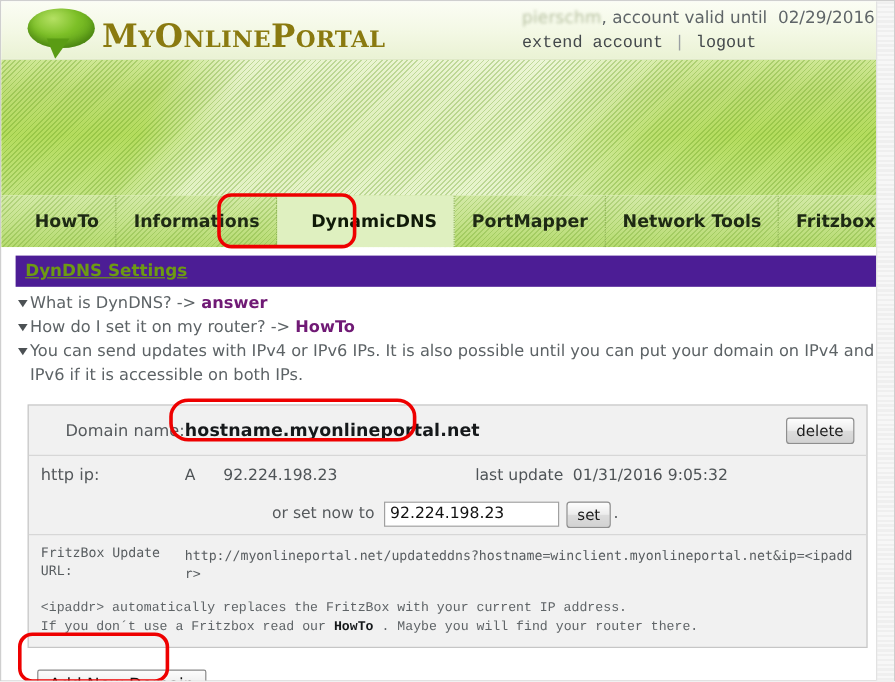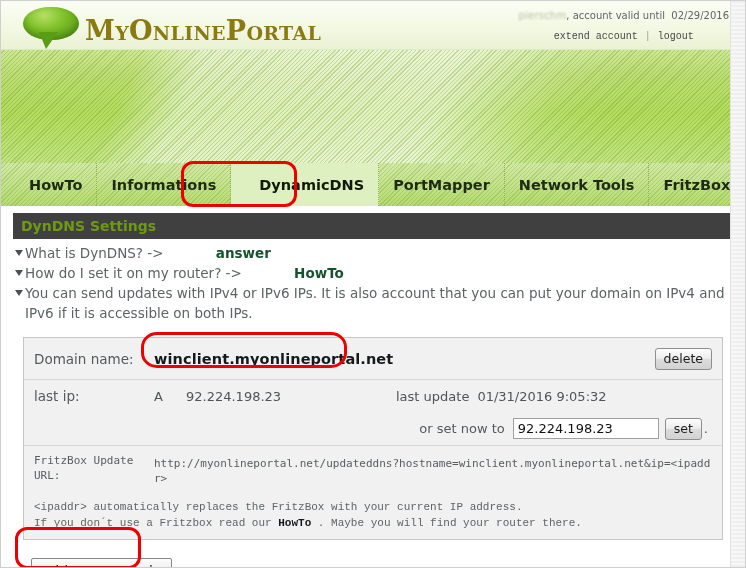--- a/index.html
+++ b/index.html
@@ -81,22 +81,22 @@
     font-variant: small-caps;
     font-size: 27px;
     letter-spacing: 0.3px;
     color: #8a7a10;
     white-space: nowrap;
   }
   .account-lines {
     position: absolute;
     right: 16px;
     top: 5px;
-    text-align: center;
-    font-size: 10px;
+    text-align: left;
+    font-size: 14px;
     color: #5f6568;
     line-height: 19px;
   }
   .account-user {
     color: #b9c3a4;
     filter: blur(1.3px);
     letter-spacing: 0.2px;
   }
   .account-line2 { margin-top: 2px; font-family: Liberation Mono, monospace; }
   .account-link {
@@ -180,24 +180,25 @@
 
   
   .content {
     position: relative;
     padding: 0 12px 0 12px;
     box-sizing: border-box;
   }
   .section-head {
     margin: 6px 0 0 0;
     padding: 5px 8px 5px 8px;
-    background: #404040;
+    background: #4c1d95;
     color: #6d9a13;
     font-weight: bold;
     font-size: 14px;
+    text-decoration: underline;
   }
   .info-list {
     margin: 4px 0 0 0;
     padding: 0;
     list-style: none;
   }
   .info-li {
     position: relative;
     padding-left: 12px;
     font-size: 13.5px;
@@ -206,40 +207,40 @@
   }
   .info-li .bullet {
     position: absolute;
     left: 2px;
     top: 7px;
     width: 0; height: 0;
     border-left: 4px solid transparent;
     border-right: 4px solid transparent;
     border-top: 6px solid #4c5154;
   }
-  .info-li b { color: #14532d; font-weight: bold; margin-left: 48px; }
+  .info-li b { color: #701a75; font-weight: bold; }
 
   
   .domain-box {
     margin: 14px 10px 0 10px;
     border: 1px solid #c6c6c6;
     background: #f1f1f1;
     box-sizing: border-box;
   }
   .row {
     display: flex;
     align-items: center;
     padding: 8px 10px;
     box-sizing: border-box;
   }
   .row-sep { border-bottom: 1px solid #d7d7d7; }
   .lbl { color: #55595c; font-size: 13.5px; }
 
   .row-domain { height: 42px; position: relative; }
-  .domain-label { width: 120px; }
+  .domain-label { width: 120px; text-align: right; }
   .domain-value {
     font-weight: bold;
     font-size: 14.5px;
     color: #16191b;
     letter-spacing: 0.1px;
   }
   .btn {
     font-family: "DejaVu Sans", "Liberation Sans", sans-serif;
     font-size: 12.5px;
     color: #1b1b1b;
@@ -254,21 +255,21 @@
 
   .row-ip { height: 32px; }
   .ip-label { width: 120px; }
   .ip-type { width: 32px; color: #4f5457; }
   .ip-value { color: #4f5457; width: 210px; }
   .lu-label { color: #4f5457; padding-right: 8px; }
   .lu-value { color: #4f5457; }
 
   .row-set {
     height: 34px;
-    justify-content: flex-end;
+    justify-content: center;
     padding-right: 14px;
   }
   .set-label { color: #55595c; padding-right: 8px; }
   .ip-input {
     font-family: "DejaVu Sans", "Liberation Sans", sans-serif;
     font-size: 13px;
     color: #111;
     width: 146px;
     padding: 2px 4px;
     border: 1px solid #a0a0a0;
@@ -384,52 +385,52 @@
     <div class="tab active">
         <span>DynamicDNS</span>
       </div>
     <div class="tab">
         <span>PortMapper</span>
       </div>
     <div class="tab">
         <span>Network Tools</span>
       </div>
     <div class="tab">
-        <span>FritzBox</span>
+        <span>Fritzbox</span>
       </div>
   </div>
 
   <div class="content">
 
     <div class="section-head">DynDNS Settings</div>
 
     <ul class="info-list">
       <li class="info-li">
         <span class="bullet"></span><span>What is DynDNS? -&gt; </span><b>answer</b>
       </li>
       <li class="info-li">
         <span class="bullet"></span><span>How do I set it on my router? -&gt; </span><b>HowTo</b>
       </li>
       <li class="info-li">
-        <span class="bullet"></span><span>You can send updates with IPv4 or IPv6 IPs. It is also account that you can put your domain on IPv4 and IPv6 if it is accessible on both IPs.</span>
+        <span class="bullet"></span><span>You can send updates with IPv4 or IPv6 IPs. It is also possible until you can put your domain on IPv4 and IPv6 if it is accessible on both IPs.</span>
       </li>
     </ul>
 
     
     <div class="domain-box">
 
       <div class="row row-domain row-sep">
         <span class="lbl domain-label">Domain name:</span>
-        <span class="domain-value">winclient.myonlineportal.net</span>
+        <span class="domain-value">hostname.myonlineportal.net</span>
         <span class="spacer"></span>
         <button class="btn">delete</button>
       </div>
 
       <div class="row row-ip">
-        <span class="lbl ip-label">last ip:</span>
+        <span class="lbl ip-label">http ip:</span>
         <span class="ip-type">A</span>
         <span class="ip-value">92.224.198.23</span>
         <span class="lu-label">last update</span>
         <span class="lu-value">01/31/2016 9:05:32</span>
       </div>
 
       <div class="row row-set row-sep">
         <span class="set-label">or set now to</span>
         <input class="ip-input" type="text" value="92.224.198.23" style="">
         <button class="btn set-btn">set</button>

